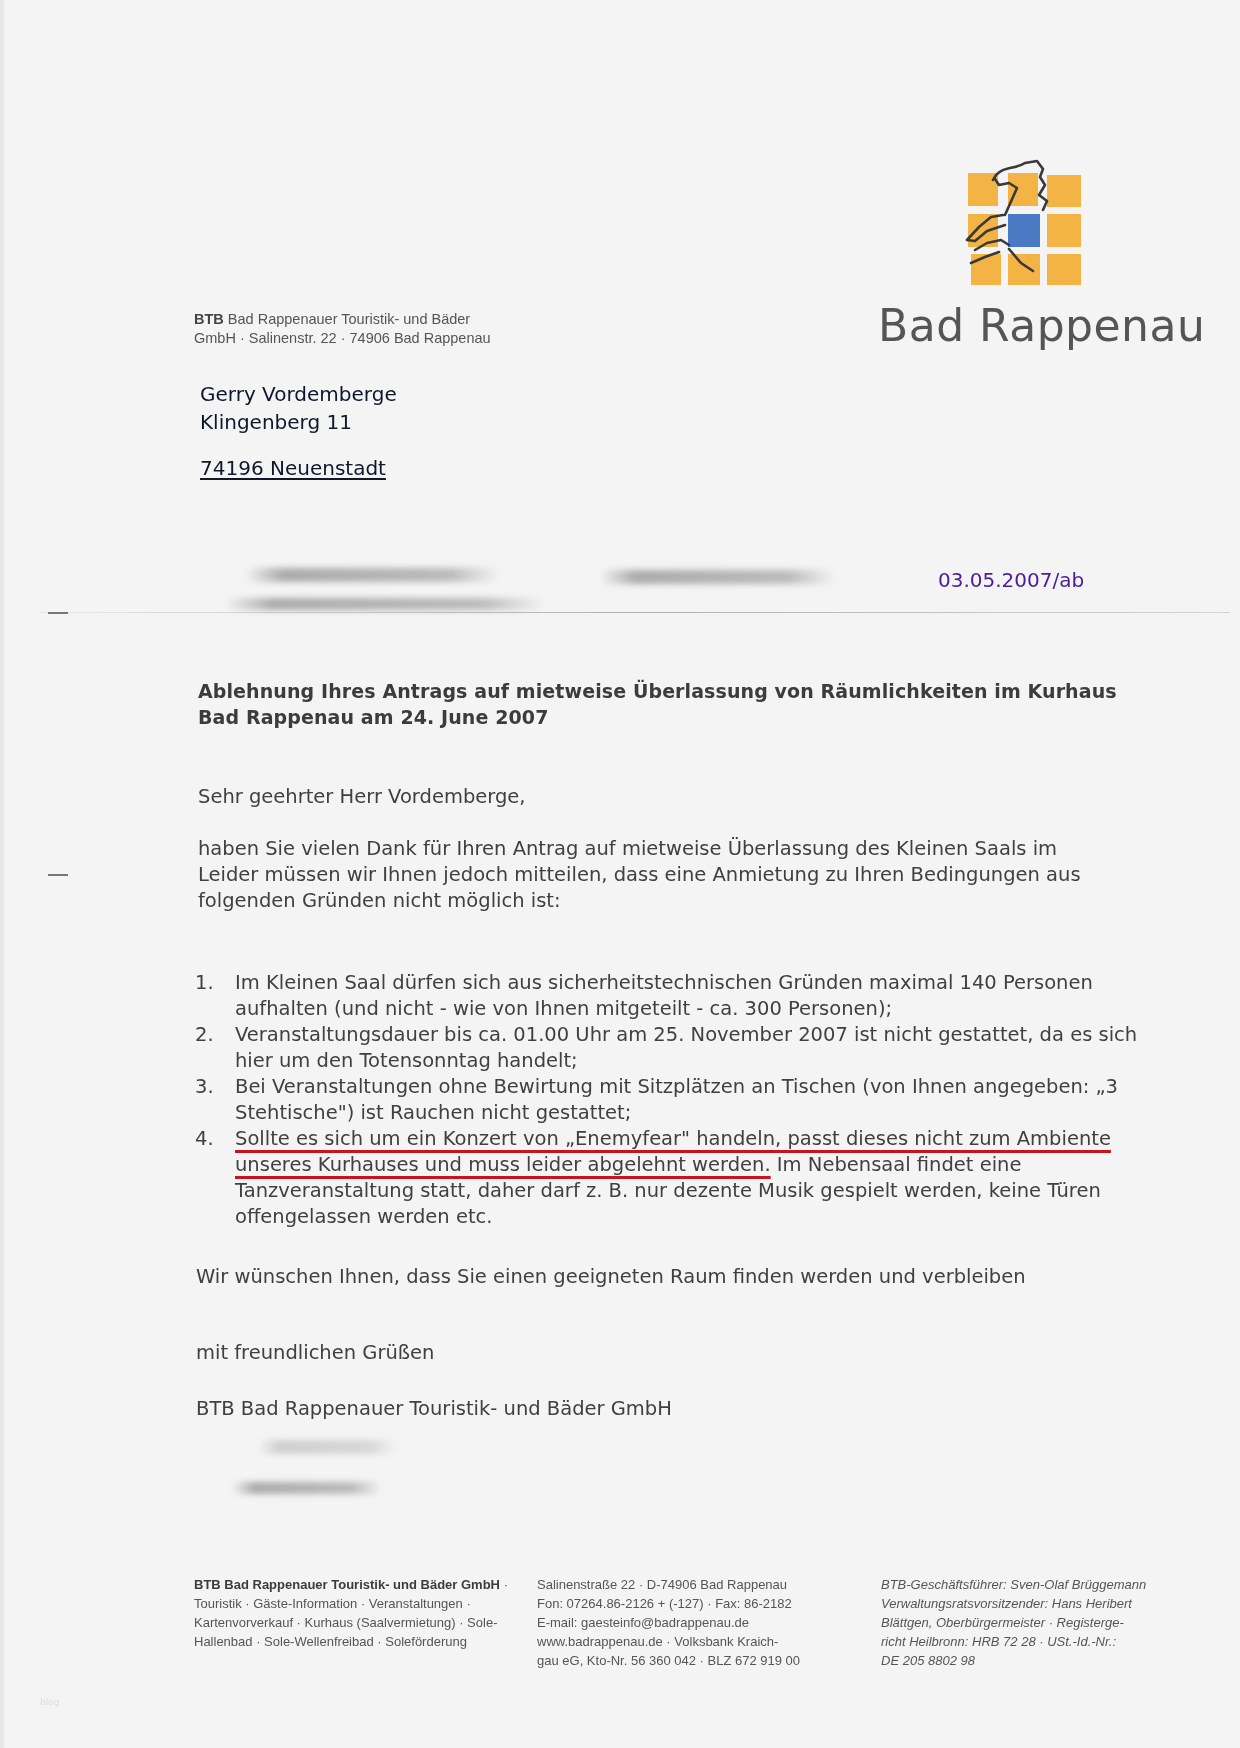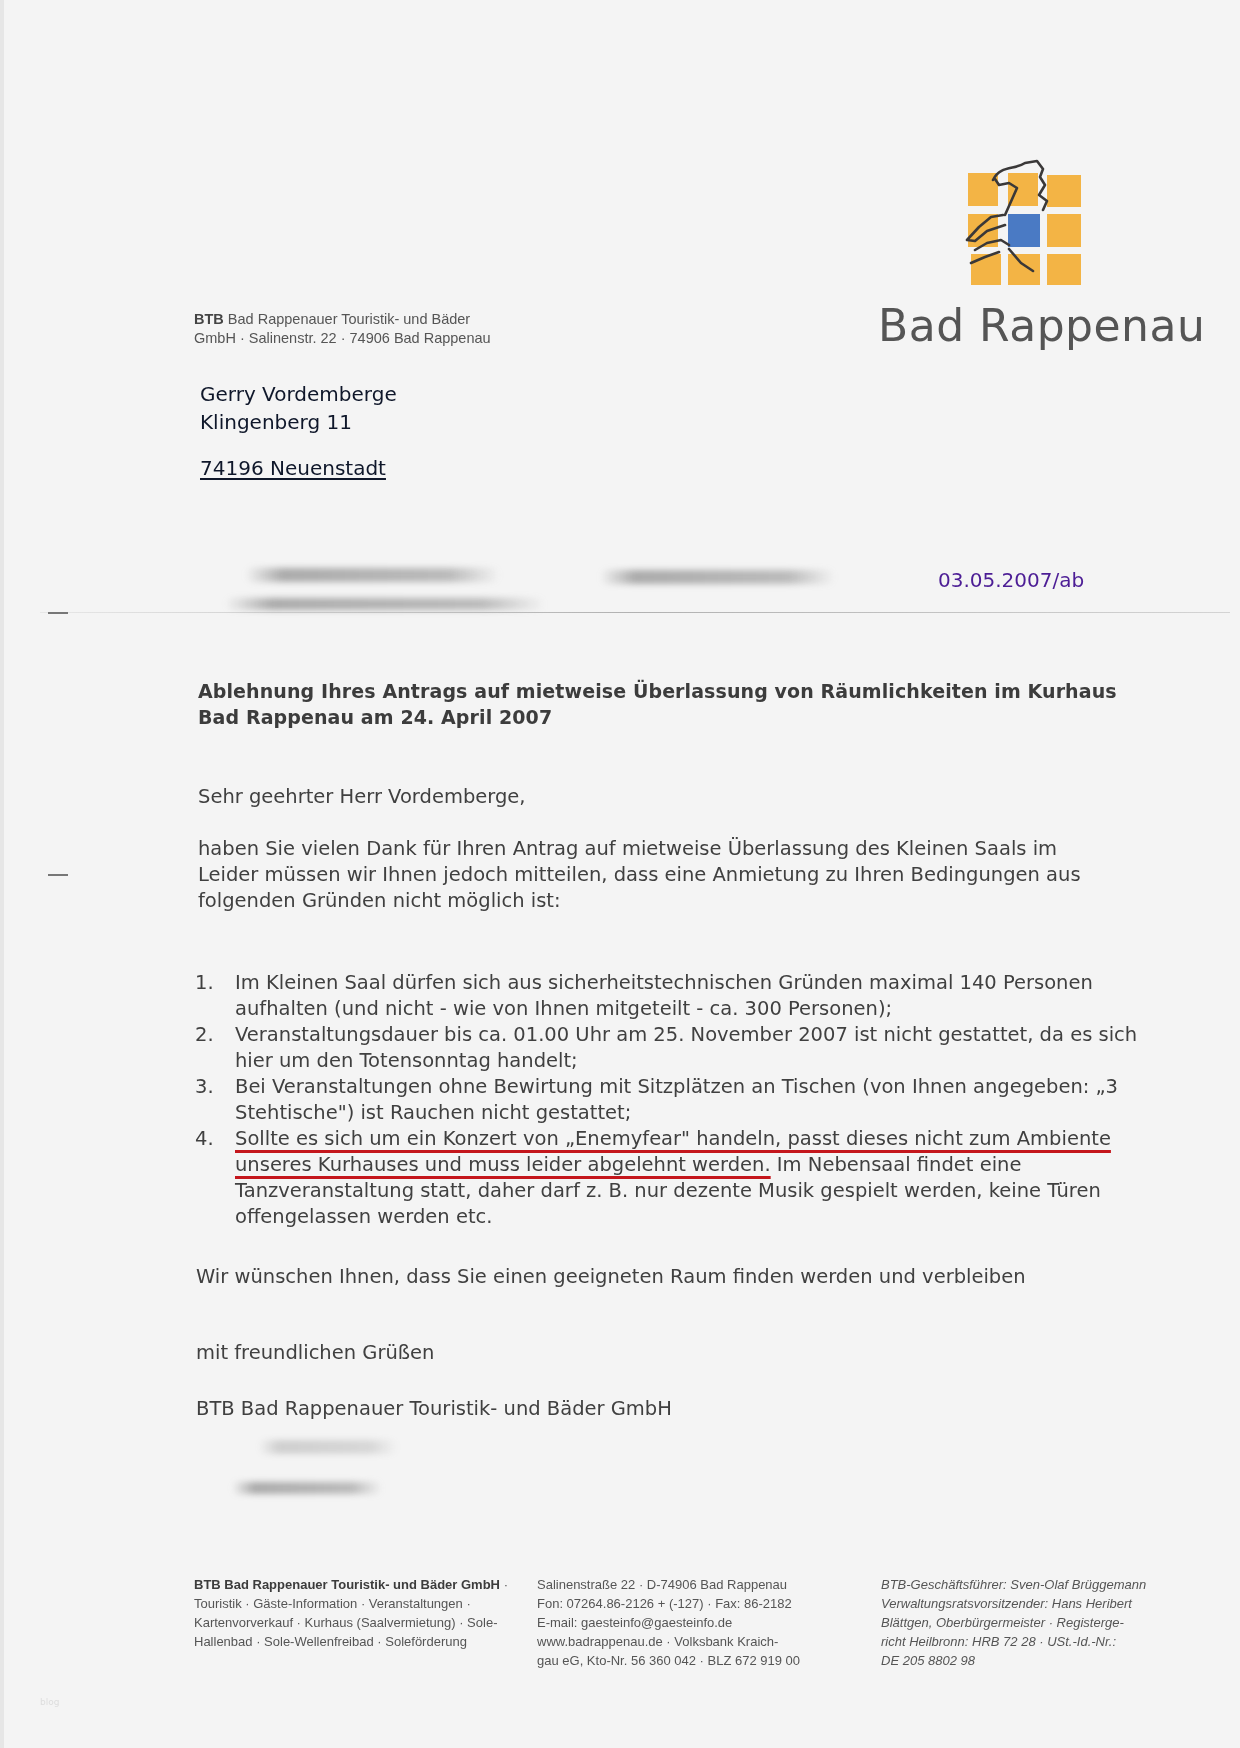--- a/index.html
+++ b/index.html
@@ -113,21 +113,21 @@
 
 <div class="abs blur" style="left:245px; top:568px; width:255px; height:14px;"></div>
 <div class="abs blur" style="left:600px; top:570px; width:235px; height:14px;"></div>
 <div class="abs blur" style="left:225px; top:598px; width:320px; height:12px;"></div>
 
 <div class="abs date">03.05.2007/ab</div>
 <div class="abs fold-line"></div>
 <div class="abs margin-tick" style="top:612px;"></div>
 <div class="abs margin-tick" style="top:874px;"></div>
 
-<div class="abs subject">Ablehnung Ihres Antrags auf mietweise Überlassung von Räumlichkeiten im Kurhaus Bad Rappenau am 24. April 2007</div>
+<div class="abs subject">Ablehnung Ihres Antrags auf mietweise Überlassung von Räumlichkeiten im Kurhaus Bad Rappenau am 24. June 2007</div>
 
 <div class="abs body-text salutation">Sehr geehrter Herr Vordemberge,</div>
 
 <div class="abs body-text intro">
   <div>haben Sie vielen Dank für Ihren Antrag auf mietweise Überlassung des Kleinen Saals im</div>
   <div>Leider müssen wir Ihnen jedoch mitteilen, dass eine Anmietung zu Ihren Bedingungen aus</div>
   <div>folgenden Gründen nicht möglich ist:</div>
 </div>
 
 <ol class="abs body-text reasons">
@@ -155,21 +155,21 @@
 
 <div class="abs blur" style="left:258px; top:1440px; width:140px; height:14px; opacity:0.5;"></div>
 <div class="abs blur" style="left:232px; top:1482px; width:150px; height:12px;"></div>
 
 <div class="abs footer-col f1">
   <b>BTB Bad Rappenauer Touristik- und Bäder GmbH</b><span> · Touristik · Gäste-Information · Veranstaltungen · Kartenvorverkauf · Kurhaus (Saalvermietung) · Sole-Hallenbad · Sole-Wellenfreibad · Soleförderung</span>
 </div>
 <div class="abs footer-col f2">
   <div>Salinenstraße 22 · D-74906 Bad Rappenau</div>
   <div>Fon: 07264.86-2126 + (-127) · Fax: 86-2182</div>
-  <div>E-mail: gaesteinfo@gaesteinfo.de</div>
+  <div>E-mail: gaesteinfo@badrappenau.de</div>
   <div>www.badrappenau.de · Volksbank Kraich-</div>
   <div>gau eG, Kto-Nr. 56 360 042 · BLZ 672 919 00</div>
 </div>
 <div class="abs footer-col f3">
   <div>BTB-Geschäftsführer: Sven-Olaf Brüggemann</div>
   <div>Verwaltungsratsvorsitzender: Hans Heribert</div>
   <div>Blättgen, Oberbürgermeister · Registerge-</div>
   <div>richt Heilbronn: HRB 72 28 · USt.-Id.-Nr.:</div>
   <div>DE 205 8802 98</div>
 </div>

